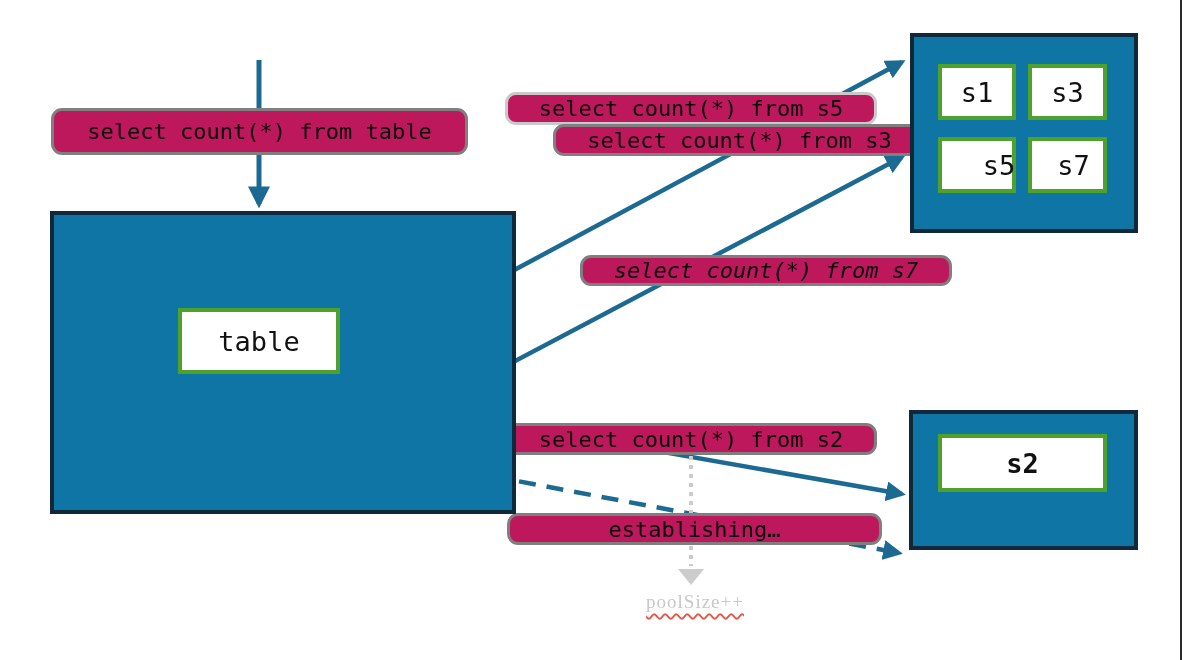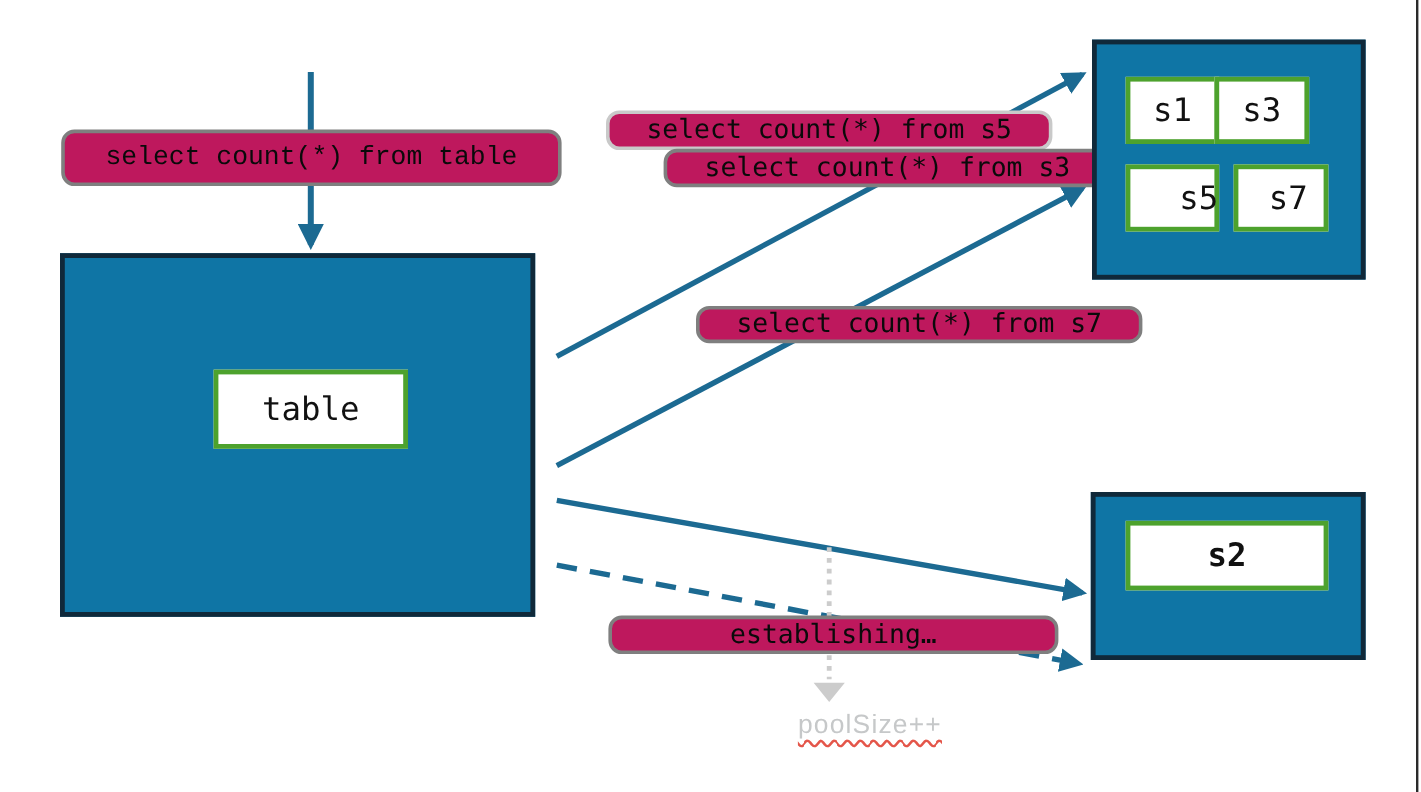--- a/index.html
+++ b/index.html
@@ -35,22 +35,22 @@
   .bignode{
     position:absolute;z-index:2;background:var(--node-fill);
     border:4px solid var(--node-border);box-sizing:border-box;
   }
   .shard{
     position:absolute;background:#ffffff;border:4px solid var(--shard-border);
     box-sizing:border-box;display:flex;align-items:center;justify-content:center;
     font-size:27px;color:#111111;
   }
   .poolsize{
-    position:absolute;z-index:2;left:605px;top:591px;width:180px;text-align:right;
-    font-family:Liberation Sans, sans-serif;font-size:22px;
+    position:absolute;z-index:2;left:605px;top:591px;width:180px;text-align:center;
+    font-family:Liberation Serif, serif;font-size:19px;
     color:var(--muted-text);letter-spacing:1px;
     text-decoration-line:underline;text-decoration-style:wavy;
     text-decoration-color:var(--squiggle);text-decoration-thickness:2px;
     text-underline-offset:5px;
   }
   .edge-line{
     position:absolute;z-index:3;left:1180px;top:0;width:2px;height:660px;
     background:#2a2a2a;
   }
 </style>
@@ -67,38 +67,39 @@
     </defs>
     <line class="arrow thick" x1="259" y1="60" x2="259" y2="204" marker-end="url(#ah)"></line>
     <line class="arrow" x1="464" y1="297" x2="902" y2="62" marker-end="url(#ah)"></line>
     <line class="arrow" x1="464" y1="388" x2="902" y2="157" marker-end="url(#ah)"></line>
     <line class="arrow" x1="464" y1="417" x2="902" y2="494" marker-end="url(#ah)"></line>
     <line class="arrow dashed" x1="464" y1="471" x2="899" y2="553" marker-end="url(#ah)"></line>
     <line class="dotline" x1="691" y1="456" x2="691" y2="566"></line>
     <polygon class="gray-head" points="678,569 704,569 691,585"></polygon>
   </svg>
 
-  <div class="qlabel" style="left:51px;top:108px;width:417px;height:47px;font-family:Liberation Mono, monospace;">select count(*) from table</div>
+  <div class="qlabel" style="left:51px;top:108px;width:417px;height:47px;">select count(*) from table</div>
 
   <div class="qlabel light" style="left:505px;top:92px;width:372px;height:33px;">select count(*) from s5</div>
 
   <div class="qlabel" style="left:505px;top:124px;width:373px;height:32px;margin-left:48px;">select count(*) from s3</div>
 
-  <div class="qlabel" style="left:580px;top:255px;width:372px;height:31px;">select count(*) from s7</div>
+  <div class="qlabel" style="left:580px;top:255px;width:372px;height:31px;font-style:italic;">select count(*) from s7</div>
 
+  <div class="qlabel" style="left:505px;top:423px;width:372px;height:32px;">select count(*) from s2</div>
 
   <div class="qlabel" style="left:507px;top:513px;width:375px;height:32px;">establishing…</div>
 
-  <div class="bignode" style="left:50px;top:211px;width:396px;height:303px;">
+  <div class="bignode" style="left:50px;top:211px;width:466px;height:303px;">
     <div class="shard" style="left:124px;top:93px;width:162px;height:66px;">table</div>
   </div>
 
   <div class="bignode" style="left:910px;top:33px;width:228px;height:200px;">
     <div class="shard" style="left:24px;top:27px;width:78px;height:56px;">s1</div>
-    <div class="shard" style="left:98px;top:27px;width:79px;height:56px;">s3</div>
+    <div class="shard" style="left:114px;top:27px;width:79px;height:56px;">s3</div>
     <div class="shard" style="left:24px;top:100px;width:78px;height:56px;padding-left:44px;">s5</div>
     <div class="shard" style="left:114px;top:100px;width:79px;height:56px;padding-left:12px;">s7</div>
   </div>
 
   <div class="bignode" style="left:909px;top:410px;width:229px;height:140px;font-weight:bold;">
     <div class="shard" style="left:25px;top:20px;width:169px;height:58px;">s2</div>
   </div>
 
   <div class="poolsize">poolSize++</div>
 

